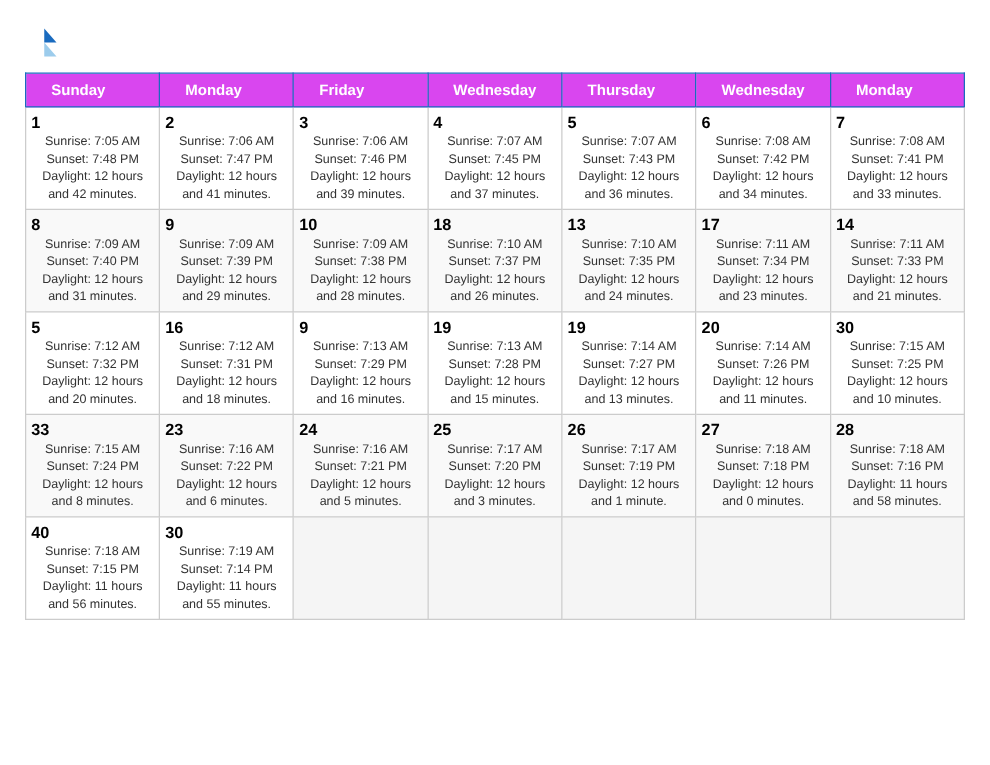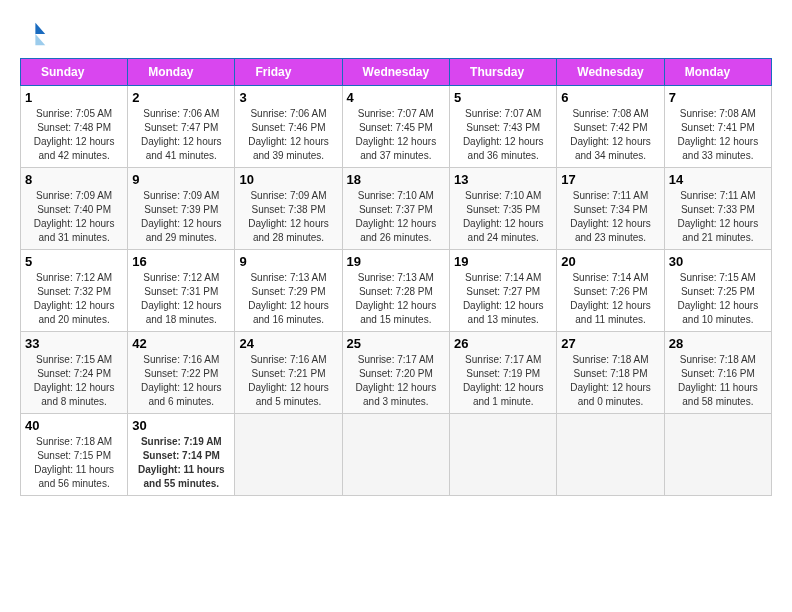--- a/index.html
+++ b/index.html
@@ -274,21 +274,21 @@
       </tr>
       <tr>
         <td>
           <span class="day-num">33</span>
           <div class="day-info" style="white-space: pre-line;">Sunrise: 7:15 AM
 Sunset: 7:24 PM
 Daylight: 12 hours
 and 8 minutes.</div>
         </td>
         <td>
-          <span class="day-num">42</span>
+          <span class="day-num">23</span>
           <div class="day-info" style="white-space: pre-line;">Sunrise: 7:16 AM
 Sunset: 7:22 PM
 Daylight: 12 hours
 and 6 minutes.</div>
         </td>
         <td>
           <span class="day-num">24</span>
           <div class="day-info" style="white-space: pre-line;">Sunrise: 7:16 AM
 Sunset: 7:21 PM
 Daylight: 12 hours
@@ -326,21 +326,21 @@
       <tr>
         <td>
           <span class="day-num">40</span>
           <div class="day-info" style="white-space: pre-line;">Sunrise: 7:18 AM
 Sunset: 7:15 PM
 Daylight: 11 hours
 and 56 minutes.</div>
         </td>
         <td>
           <span class="day-num">30</span>
-          <div class="day-info" style="white-space: pre-line; font-weight: bold;">Sunrise: 7:19 AM
+          <div class="day-info" style="white-space: pre-line;">Sunrise: 7:19 AM
 Sunset: 7:14 PM
 Daylight: 11 hours
 and 55 minutes.</div>
         </td>
         <td class="empty"></td>
         <td class="empty"></td>
         <td class="empty"></td>
         <td class="empty"></td>
         <td class="empty"></td>
       </tr>

